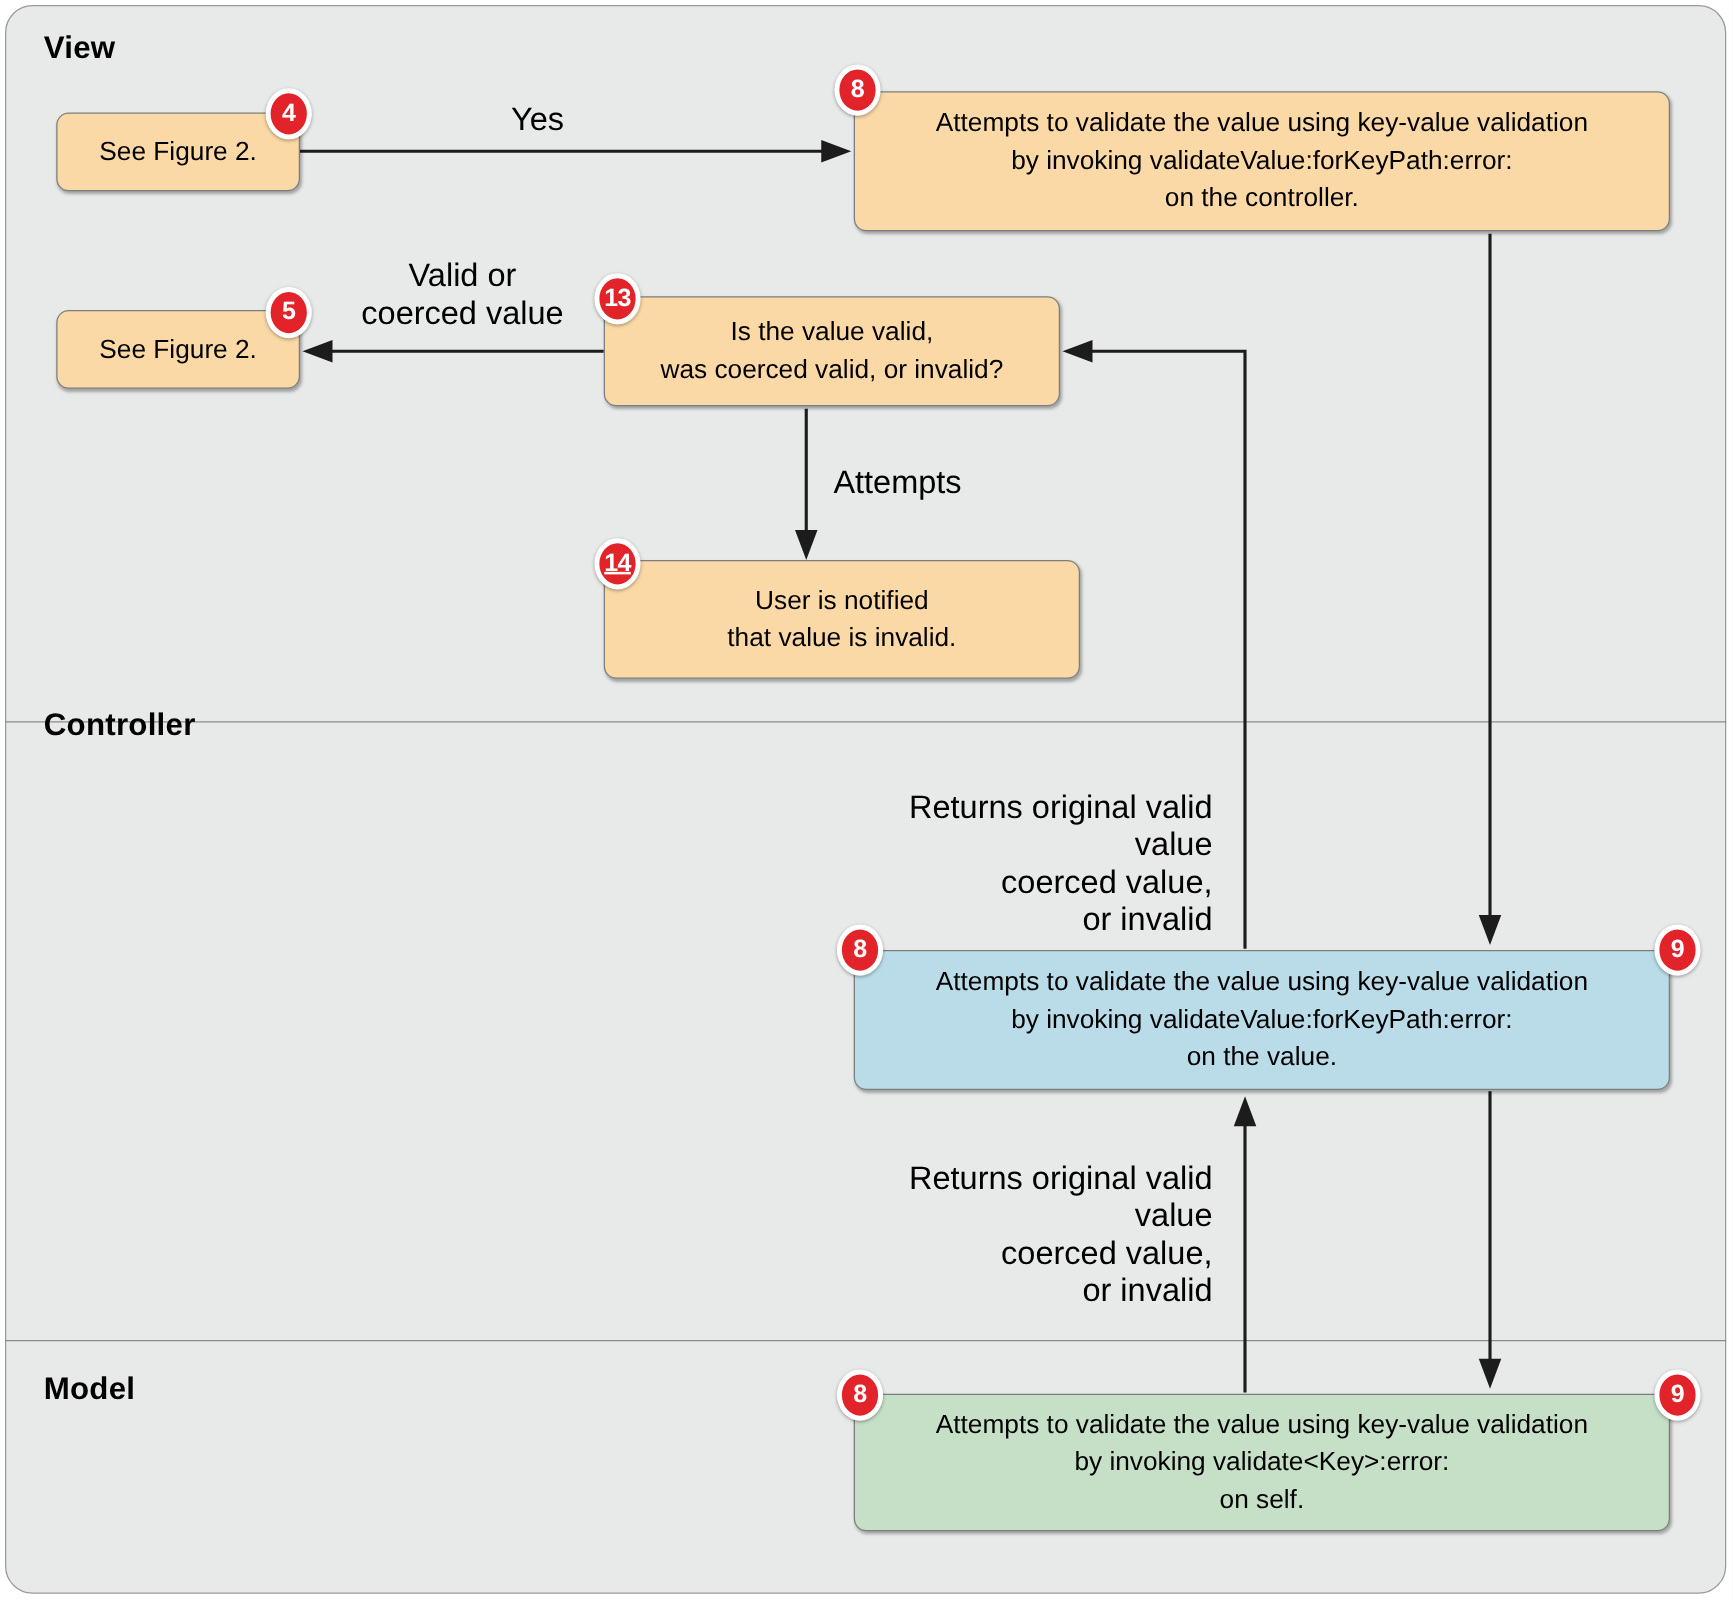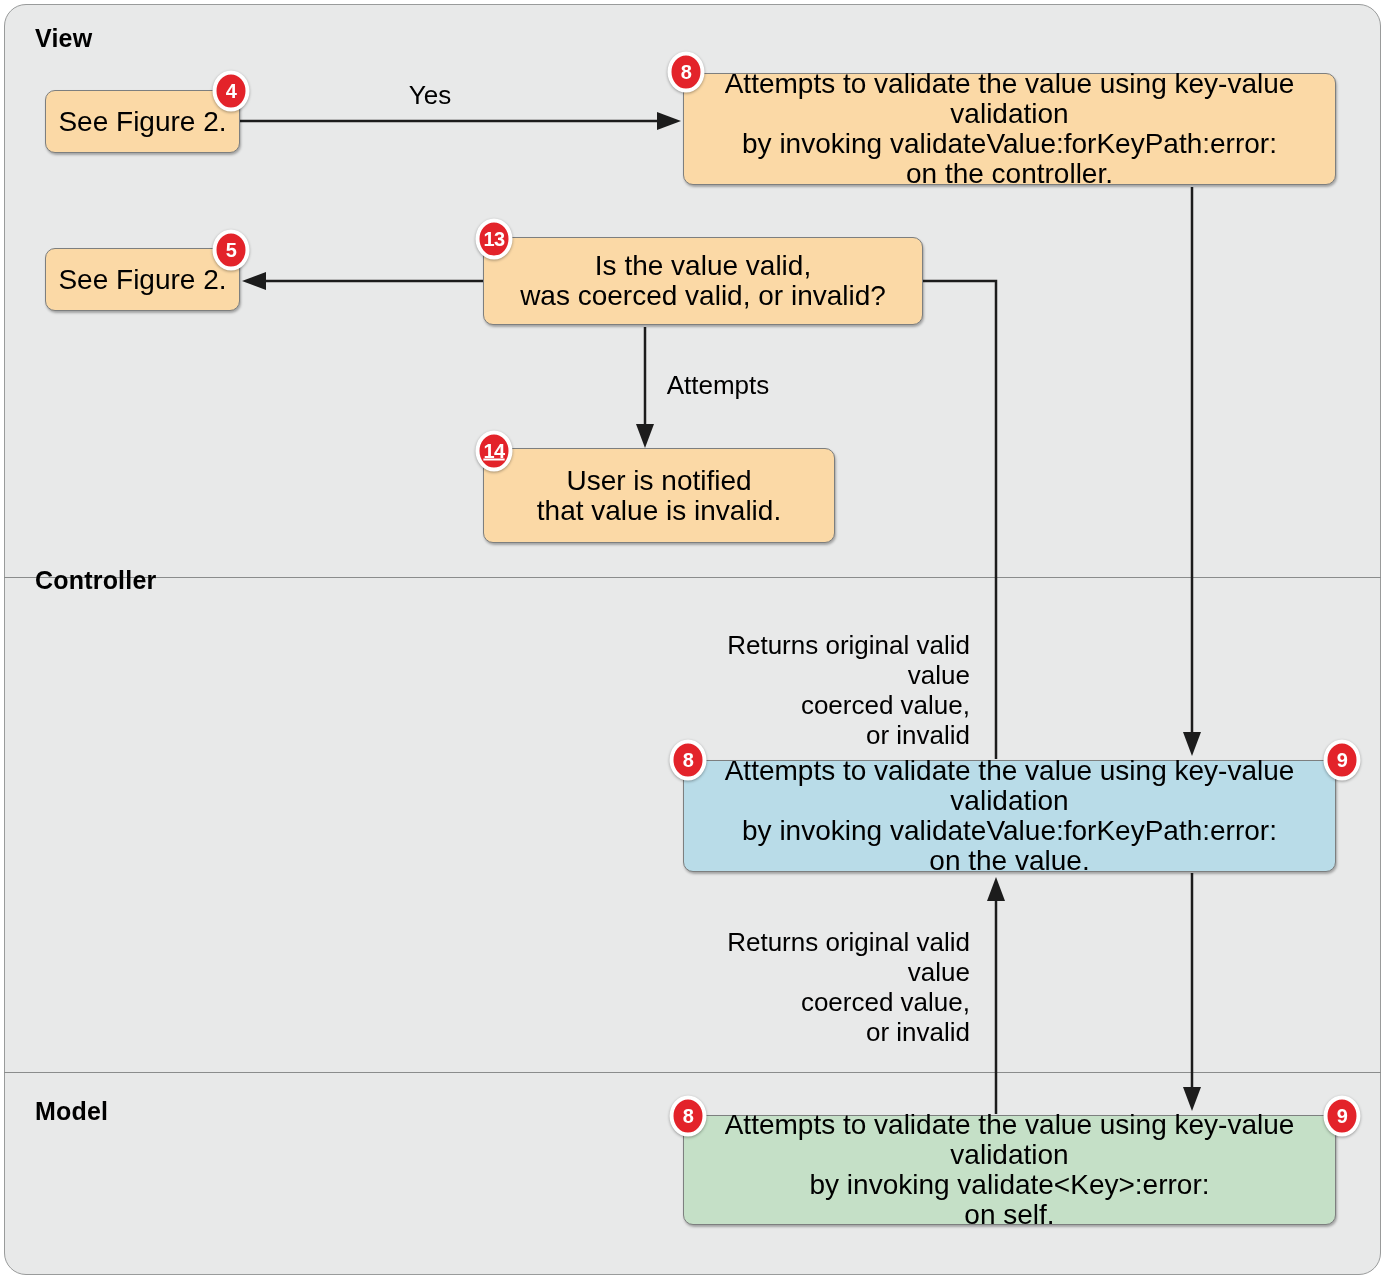--- a/index.html
+++ b/index.html
@@ -32,21 +32,21 @@
   }
   .node {
     position: absolute;
     border: 1.5px solid #7d7f7f;
     border-radius: 10px;
     display: flex;
     flex-direction: column;
     justify-content: center;
     align-items: center;
     text-align: center;
-    font-size: 28px;
+    font-size: 21px;
     line-height: 30px;
     box-shadow: 1px 2px 2.5px rgba(0,0,0,0.3);
     z-index: 2;
   }
   .node.orange { background: #fbd9a6; }
   .node.blue   { background: #b9dce8; }
   .node.green  { background: #c5e0c7; }
   .badge {
     position: absolute;
     width: 37px; height: 41px;
@@ -128,27 +128,27 @@
     <div>by invoking validateValue:forKeyPath:error:</div>
     <div>on the controller.</div>
   </div>
   <div class="badge" style="left:686px; top:72px;">8</div>
 
   <div class="node orange" style="left:45px; top:248px; width:195px; height:63px;">
     <div>See Figure 2.</div>
   </div>
   <div class="badge" style="left:231px; top:250px;">5</div>
 
-  <div class="node orange" style="left:483px; top:237px; width:440px; height:88px;">
+  <div class="node orange" style="left:483px; top:237px; width:365px; height:88px;">
     <div>Is the value valid,</div>
     <div>was coerced valid, or invalid?</div>
   </div>
   <div class="badge" style="left:494px; top:239px;">13</div>
 
-  <div class="node orange" style="left:483px; top:448px; width:352px; height:95px;">
+  <div class="node orange" style="left:483px; top:448px; width:381px; height:95px;">
     <div>User is notified</div>
     <div>that value is invalid.</div>
   </div>
   <div class="badge" style="left:494px; top:451px;text-decoration:underline;">14</div>
 
   <div class="node blue" style="left:683px; top:760px; width:653px; height:112px;">
     <div>Attempts to validate the value using key-value validation</div>
     <div>by invoking validateValue:forKeyPath:error:</div>
     <div>on the value.</div>
   </div>
@@ -158,20 +158,24 @@
   <div class="node green" style="left:683px; top:1115px; width:653px; height:110px;">
     <div>Attempts to validate the value using key-value validation</div>
     <div>by invoking validate&lt;Key&gt;:error:</div>
     <div>on self.</div>
   </div>
   <div class="badge" style="left:688px; top:1116px;">8</div>
   <div class="badge" style="left:1342px; top:1116px;">9</div>
 
   <div class="edge-label center" style="left:330px; top:80px; width:200px;">Yes</div>
 
+  <div class="edge-label center" style="left:250px; top:205px; width:240px;">
+    <div>Valid or</div>
+    <div>coerced value</div>
+  </div>
 
   <div class="edge-label center" style="left:618px; top:370px; width:200px;">Attempts</div>
 
   <div class="edge-label right" style="left:670px; top:630px; width:300px;">
     <div>Returns original valid value</div>
     <div>coerced value,</div>
     <div>or invalid</div>
   </div>
 
   <div class="edge-label right" style="left:670px; top:927px; width:300px;">

